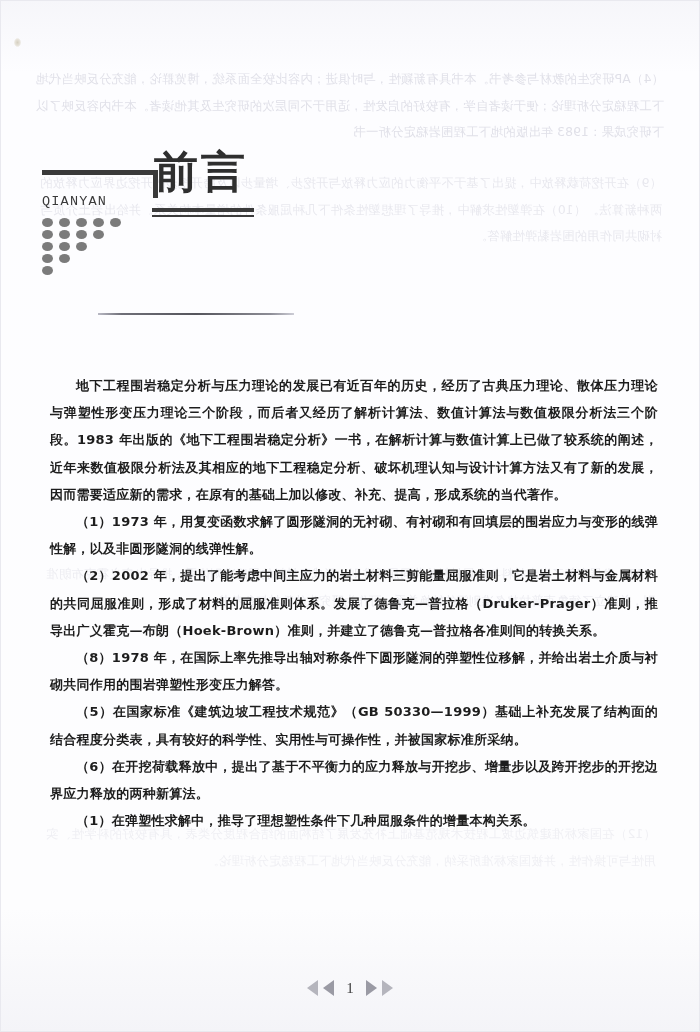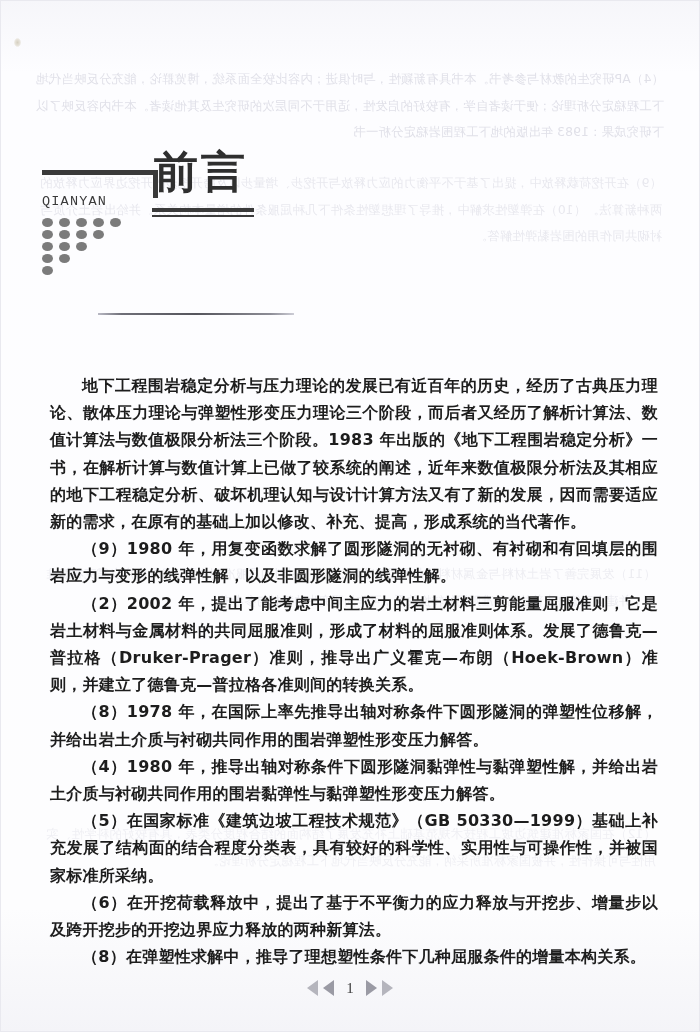--- a/index.html
+++ b/index.html
@@ -179,21 +179,21 @@
   
   .body {
     position: absolute;
     left: 50px;
     top: 372px;
     width: 608px;
   }
   .para {
     margin: 0;
     color: #1d1d1d;
-    font-size: 16px;
+    font-size: 13px;
     line-height: 27.2px;
     text-align: justify;
     text-justify: inter-character;
     text-indent: 2em;
     letter-spacing: .25px;
     font-family: "DejaVu Sans", "Liberation Sans", sans-serif;
     font-weight: 600;
     position: relative;
     z-index: 3;
   }
@@ -283,27 +283,26 @@
       <div class="dot-row">
           <span class="dot"></span>
         </div>
     </div>
   </div>
 
   <div class="section-rule"></div>
 
   <div class="body">
     <p class="para">地下工程围岩稳定分析与压力理论的发展已有近百年的历史，经历了古典压力理论、散体压力理论与弹塑性形变压力理论三个阶段，而后者又经历了解析计算法、数值计算法与数值极限分析法三个阶段。1983 年出版的《地下工程围岩稳定分析》一书，在解析计算与数值计算上已做了较系统的阐述，近年来数值极限分析法及其相应的地下工程稳定分析、破坏机理认知与设计计算方法又有了新的发展，因而需要适应新的需求，在原有的基础上加以修改、补充、提高，形成系统的当代著作。</p>
-    <p class="para">（9）1980 年，用复变函数求解了圆形隧洞的无衬砌、有衬砌和有回填层的围岩应力与变形的线弹性解，以及非圆形隧洞的线弹性解。</p>
+    <p class="para">（1）1973 年，用复变函数求解了圆形隧洞的无衬砌、有衬砌和有回填层的围岩应力与变形的线弹性解，以及非圆形隧洞的线弹性解。</p>
     <p class="para">（2）2002 年，提出了能考虑中间主应力的岩土材料三剪能量屈服准则，它是岩土材料与金属材料的共同屈服准则，形成了材料的屈服准则体系。发展了德鲁克—普拉格（Druker-Prager）准则，推导出广义霍克—布朗（Hoek-Brown）准则，并建立了德鲁克—普拉格各准则间的转换关系。</p>
     <p class="para">（8）1978 年，在国际上率先推导出轴对称条件下圆形隧洞的弹塑性位移解，并给出岩土介质与衬砌共同作用的围岩弹塑性形变压力解答。</p>
-    <p class="para">（4）1980 年，推导出轴对称条件下圆形隧洞黏弹性与黏弹塑性解，并给出岩土介质与衬砌共同作用的围岩黏弹性与黏弹塑性形变压力解答。</p>
     <p class="para">（5）在国家标准《建筑边坡工程技术规范》（GB 50330—1999）基础上补充发展了结构面的结合程度分类表，具有较好的科学性、实用性与可操作性，并被国家标准所采纳。</p>
     <p class="para">（6）在开挖荷载释放中，提出了基于不平衡力的应力释放与开挖步、增量步以及跨开挖步的开挖边界应力释放的两种新算法。</p>
-    <p class="para">（8）在弹塑性求解中，推导了理想塑性条件下几种屈服条件的增量本构关系。</p>
+    <p class="para">（1）在弹塑性求解中，推导了理想塑性条件下几种屈服条件的增量本构关系。</p>
   </div>
 
   <div class="footer">
     <span class="arrow arrow-left dim"></span>
     <span class="arrow arrow-left"></span>
     <span class="page-no">1</span>
     <span class="arrow arrow-right"></span>
     <span class="arrow arrow-right dim"></span>
   </div>
 

